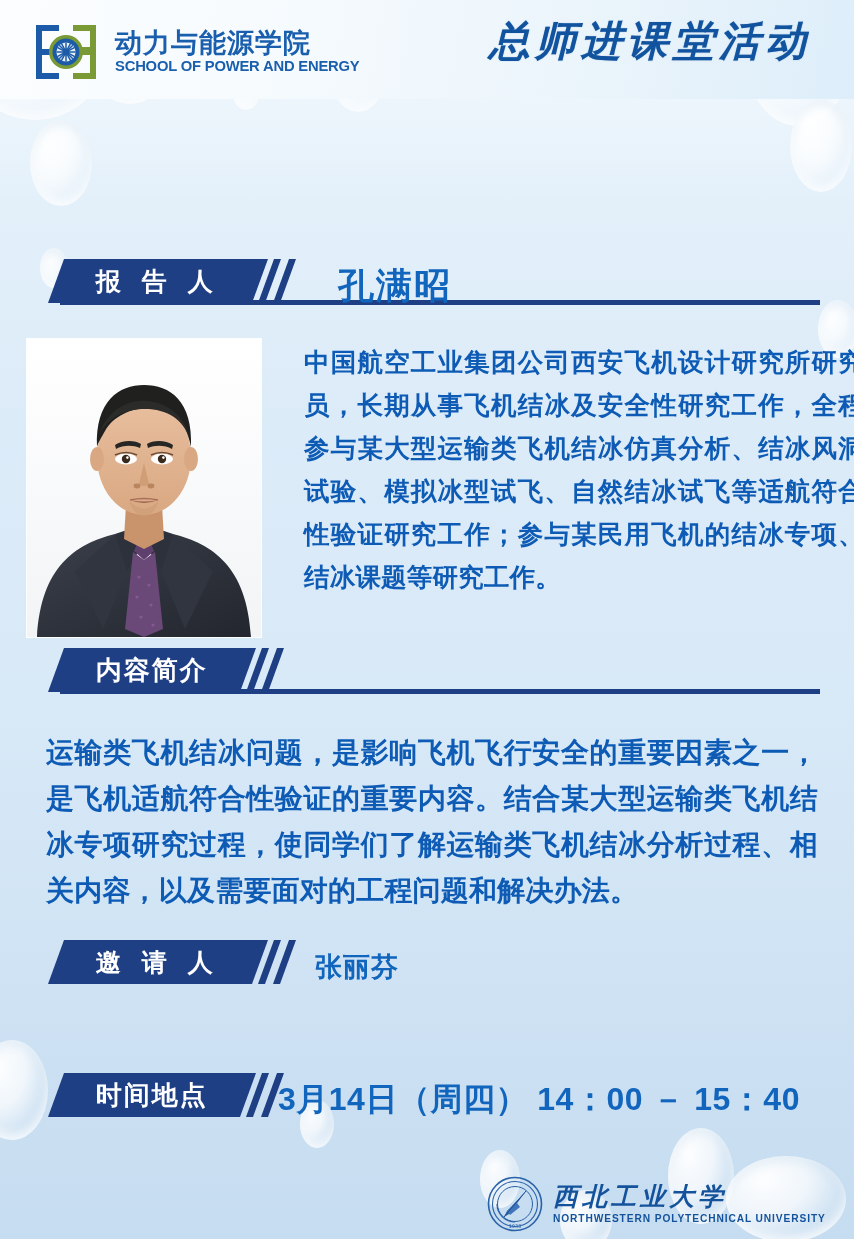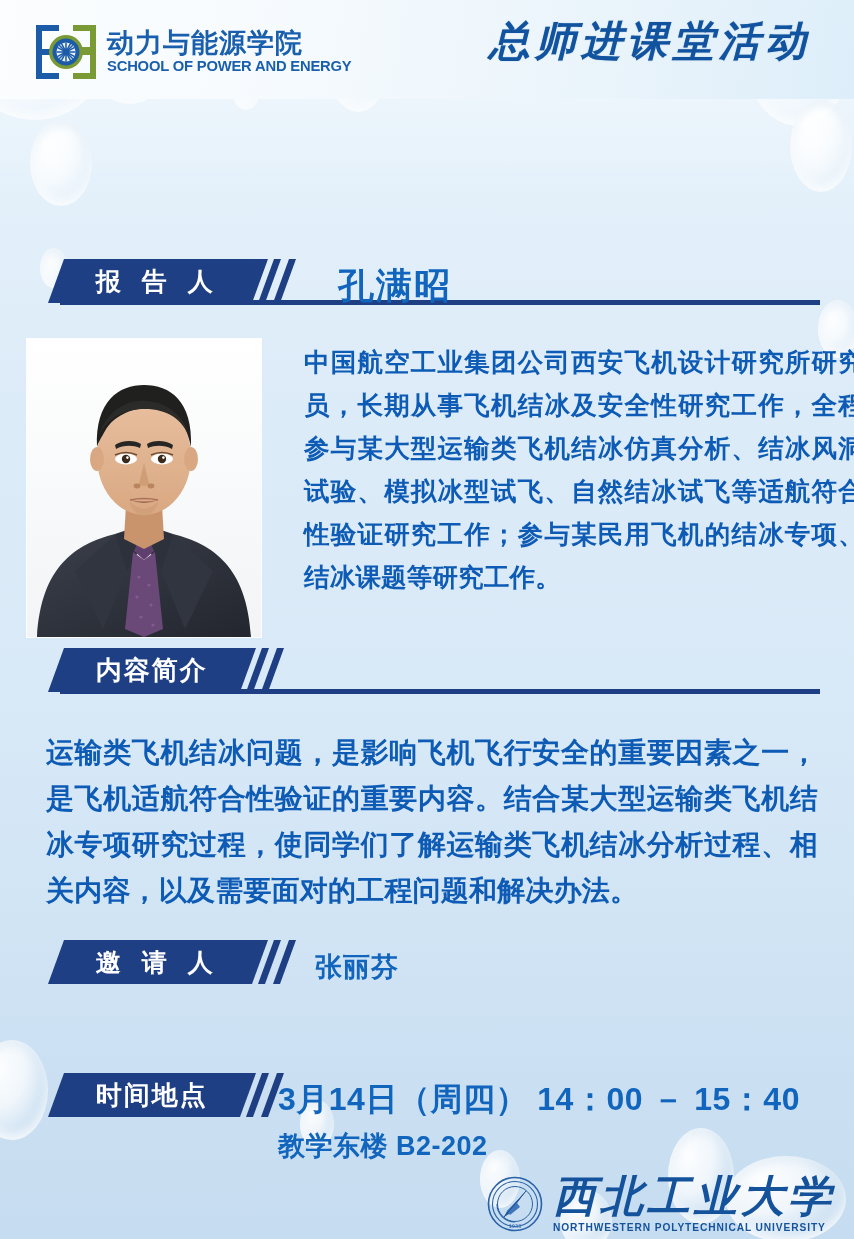--- a/index.html
+++ b/index.html
@@ -55,21 +55,21 @@
   }
 
   
   .logo-wrap {
     position: absolute;
     left: 33px; top: 22px;
     display: flex;
     align-items: center;
   }
   .logo-mark { position: relative; width: 66px; height: 60px; flex: 0 0 auto; }
-  .logo-text { margin-left: 8px; }
+  .logo-text { margin-left: 16px; }
   .logo-cn {
     font-size: 27px;
     font-weight: bold;
     color: #1a5fad;
     letter-spacing: 1px;
     line-height: 1.0;
     white-space: nowrap;
   }
   .logo-en {
     font-size: 14.5px;
@@ -204,21 +204,21 @@
     position: absolute;
     left: 487px; top: 1173px;
     width: 350px; height: 62px;
     display: flex;
     align-items: center;
   }
   .nwpu-seal { width: 56px; height: 56px; flex: 0 0 auto; }
   .nwpu-text { margin-left: 10px; }
   .nwpu-cn {
     font-family: "DejaVu Serif", serif;
-    font-size: 43px;
+    font-size: 25px;
     font-weight: bold;
     font-style: italic;
     color: #14539c;
     letter-spacing: 4px;
     line-height: 1.0;
     white-space: nowrap;
   }
   .nwpu-en {
     font-size: 10.2px;
     font-weight: bold;
@@ -407,21 +407,20 @@
   <div class="banner" style="left:56px; top:1073px;">
     <div class="banner-body" style="min-width:140px;">
       <span style="font-size:26px; letter-spacing:2px;">时间地点</span>
     </div>
     <div class="slashes">
       <div class="slash s1"></div>
       <div class="slash s2"></div>
     </div>
   </div>
   <div class="value-text" style="left:278px; top:1078px; font-size:32px; letter-spacing:0.5px;">3月14日（周四） 14：00 － 15：40</div>
-  <div class="value-text" style="left:278px; top:1128px; font-size:27px; letter-spacing:0.5px;">教学东楼 B2-202</div>
 
   <div class="nwpu">
     <div class="nwpu-seal">
       <svg width="56" height="56" viewBox="0 0 56 56" xmlns="http://www.w3.org/2000/svg">
         <circle cx="28" cy="28" r="26.5" fill="none" stroke="#2a62a8" stroke-width="1.6"></circle>
         <circle cx="28" cy="28" r="22.5" fill="none" stroke="#2a62a8" stroke-width="1.1"></circle>
         <circle cx="28" cy="28" r="17.5" fill="none" stroke="#2a62a8" stroke-width="1"></circle>
 
         <path d="M39 15 L22 38 L17 41 L20 35 Z" fill="#2a62a8"></path>
         <path d="M20 35 L30 27 L33 31 L23 39 Z" fill="#3f76bb"></path>

